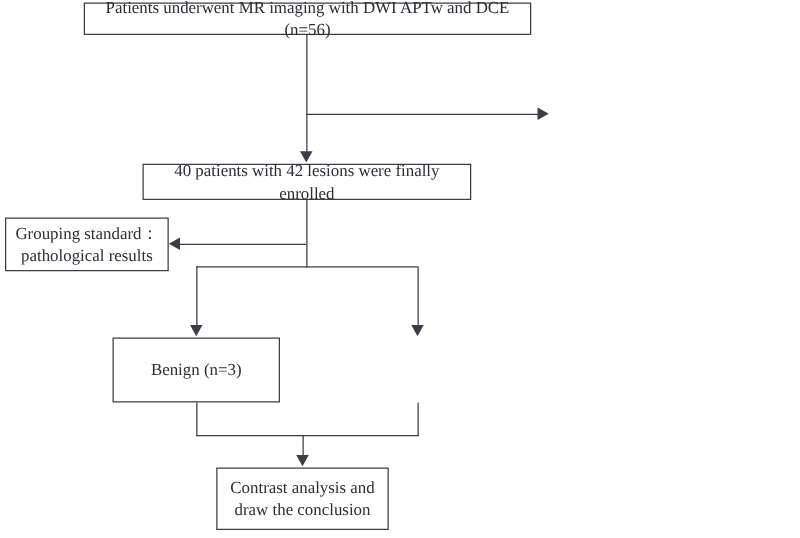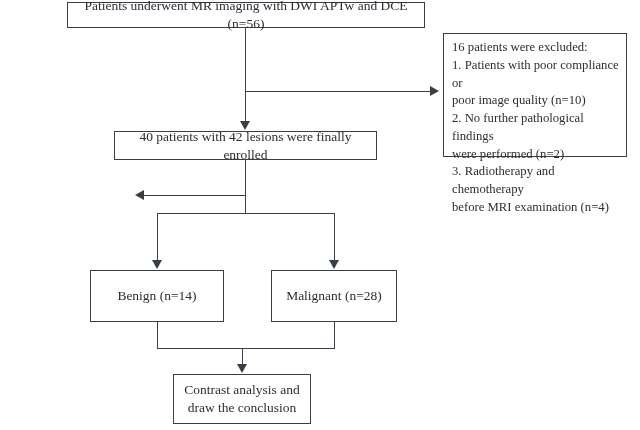--- a/index.html
+++ b/index.html
@@ -89,53 +89,45 @@
   <div class="box" style="left:67px; top:2px; width:358px; height:26px;">
     <span class="box-text">Patients underwent MR imaging with DWI  APTw and DCE (n=56)</span>
   </div>
 
   <div class="vline" style="left:245px; top:28px; height:94px;"></div>
   <div class="arrow-down" style="left:239.5px; top:121px;"></div>
 
   <div class="hline" style="left:245px; top:91px; width:186px;"></div>
   <div class="arrow-right" style="left:430px; top:85.5px;"></div>
 
-  <div class="box left-align" style="left:443px; top:33px; width:184px; height:124px;">
-    <span class="box-text">16 patients were excluded:
-1.  Patients with poor compliance or
-poor image quality (n=10)
-2.  No further pathological findings
-were performed (n=2)
-3.  Radiotherapy and chemotherapy
-before MRI examination (n=4)</span>
-  </div>
 
   <div class="box" style="left:114px; top:131px; width:263px; height:29px;text-align:center;">
     <span class="box-text">40 patients with 42 lesions were finally enrolled</span>
   </div>
 
   <div class="vline" style="left:245px; top:160px; height:54px;"></div>
 
   <div class="hline" style="left:144px; top:195px; width:101px;"></div>
   <div class="arrow-left" style="left:135px; top:189.5px;"></div>
 
+  <div class="box" style="left:4px; top:174px; width:131px; height:43px;">
+    <span class="box-text">Grouping standard：
+pathological results</span>
+  </div>
 
   <div class="hline" style="left:157px; top:213px; width:177px;"></div>
   <div class="vline" style="left:157px; top:213px; height:48px;"></div>
   <div class="arrow-down" style="left:151.5px; top:260px;"></div>
   <div class="vline" style="left:334px; top:213px; height:48px;"></div>
   <div class="arrow-down" style="left:328.5px; top:260px;"></div>
 
   <div class="box" style="left:90px; top:270px; width:134px; height:52px;">
-    <span class="box-text">Benign (n=14)</span>
+    <span class="box-text">Benign (n=3)</span>
   </div>
 
-  <div class="box" style="left:271px; top:270px; width:126px; height:52px;">
-    <span class="box-text">Malignant (n=28)</span>
-  </div>
 
   <div class="vline" style="left:157px; top:322px; height:27px;"></div>
   <div class="vline" style="left:334px; top:322px; height:27px;"></div>
   <div class="hline" style="left:157px; top:348px; width:178px;"></div>
   <div class="vline" style="left:242px; top:348px; height:18px;"></div>
   <div class="arrow-down" style="left:236.5px; top:364px;"></div>
 
   <div class="box" style="left:173px; top:374px; width:138px; height:50px;justify-content:center;">
     <span class="box-text">Contrast analysis and
 draw the conclusion</span>

